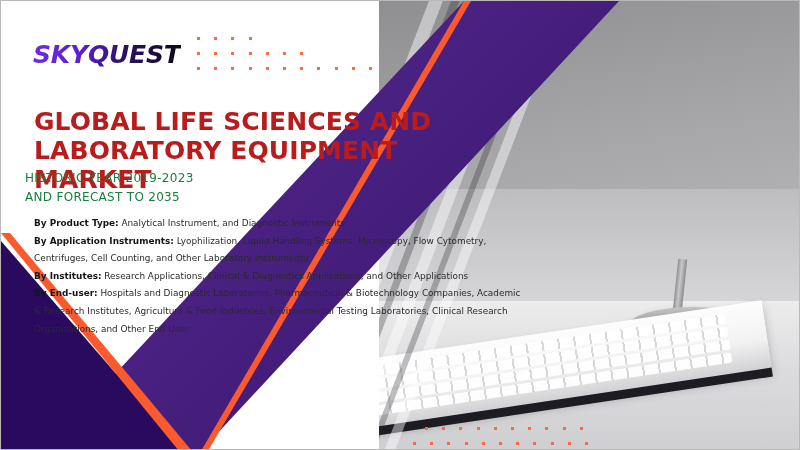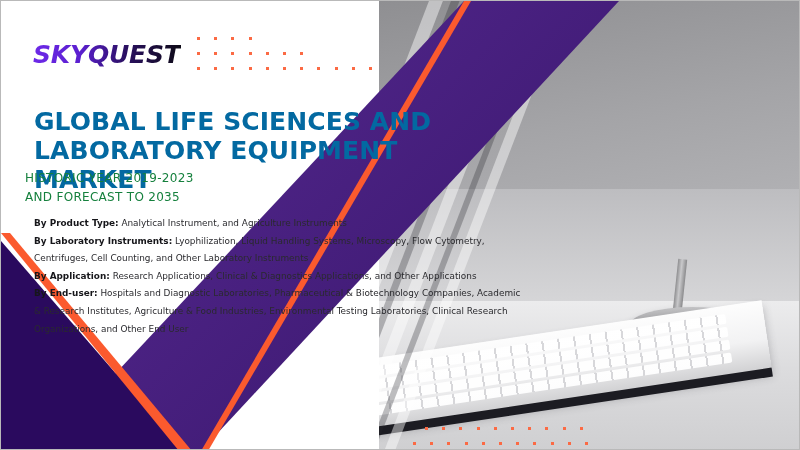--- a/index.html
+++ b/index.html
@@ -122,21 +122,21 @@
     font-family:"DejaVu Sans", sans-serif;
   }
   .dots-top { position:absolute; left:196px; top:12px; }
   .dots-bottom { position:absolute; left:424px; top:402px; }
   .dotrow { display:flex; gap:14.2px; margin-bottom:12px; height:3px; }
   .dotrow i { width:3px;height:3px;background:#fb6a44;border-radius:0; display:block; }
 
   .title {
     position:absolute; left:33px; top:82px; width:450px;
     font-size:25px; line-height:29px; font-weight:bold;
-    color:#0369a1; letter-spacing:0.1px;
+    color:#b91c1c; letter-spacing:0.1px;
     font-family:"DejaVu Sans", sans-serif;
   }
   .subtitle {
     position:absolute; left:24px; top:144px; width:400px;
     font-size:12px; line-height:19px; color:#15803d;
     letter-spacing:0.3px;
     font-family:"DejaVu Sans", sans-serif;
   }
   .segs {
     position:absolute; left:33px; top:190px; width:490px;
@@ -221,23 +221,23 @@
       <span>GLOBAL LIFE SCIENCES AND</span><br>
       <span>LABORATORY EQUIPMENT MARKET</span>
     </div>
 
     <div class="subtitle">
       <span>HISTORIC YEAR 2019-2023</span><br>
       <span>AND FORECAST TO 2035</span>
     </div>
 
     <div class="segs">
-      <p><b>By Product Type:</b><span> Analytical Instrument, and Agriculture Instruments</span></p>
-      <p><b>By Laboratory Instruments:</b><span> Lyophilization, Liquid Handling Systems, Microscopy, Flow Cytometry, Centrifuges, Cell Counting, and Other Laboratory Instruments</span></p>
-      <p><b>By Application:</b><span> Research Applications, Clinical &amp; Diagnostics Applications, and Other Applications</span></p>
+      <p><b>By Product Type:</b><span> Analytical Instrument, and Diagnostic Instruments</span></p>
+      <p><b>By Application Instruments:</b><span> Lyophilization, Liquid Handling Systems, Microscopy, Flow Cytometry, Centrifuges, Cell Counting, and Other Laboratory Instruments</span></p>
+      <p><b>By Institutes:</b><span> Research Applications, Clinical &amp; Diagnostics Applications, and Other Applications</span></p>
       <p><b>By End-user:</b><span> Hospitals and Diagnostic Laboratories, Pharmaceutical &amp; Biotechnology Companies, Academic &amp; Research Institutes, Agriculture &amp; Food Industries, Environmental Testing Laboratories, Clinical Research Organizations, and Other End User</span></p>
     </div>
 
     <div class="dots-bottom">
       <div class="dotrow">
           <i></i>
           <i></i>
           <i></i>
           <i></i>
           <i></i>

